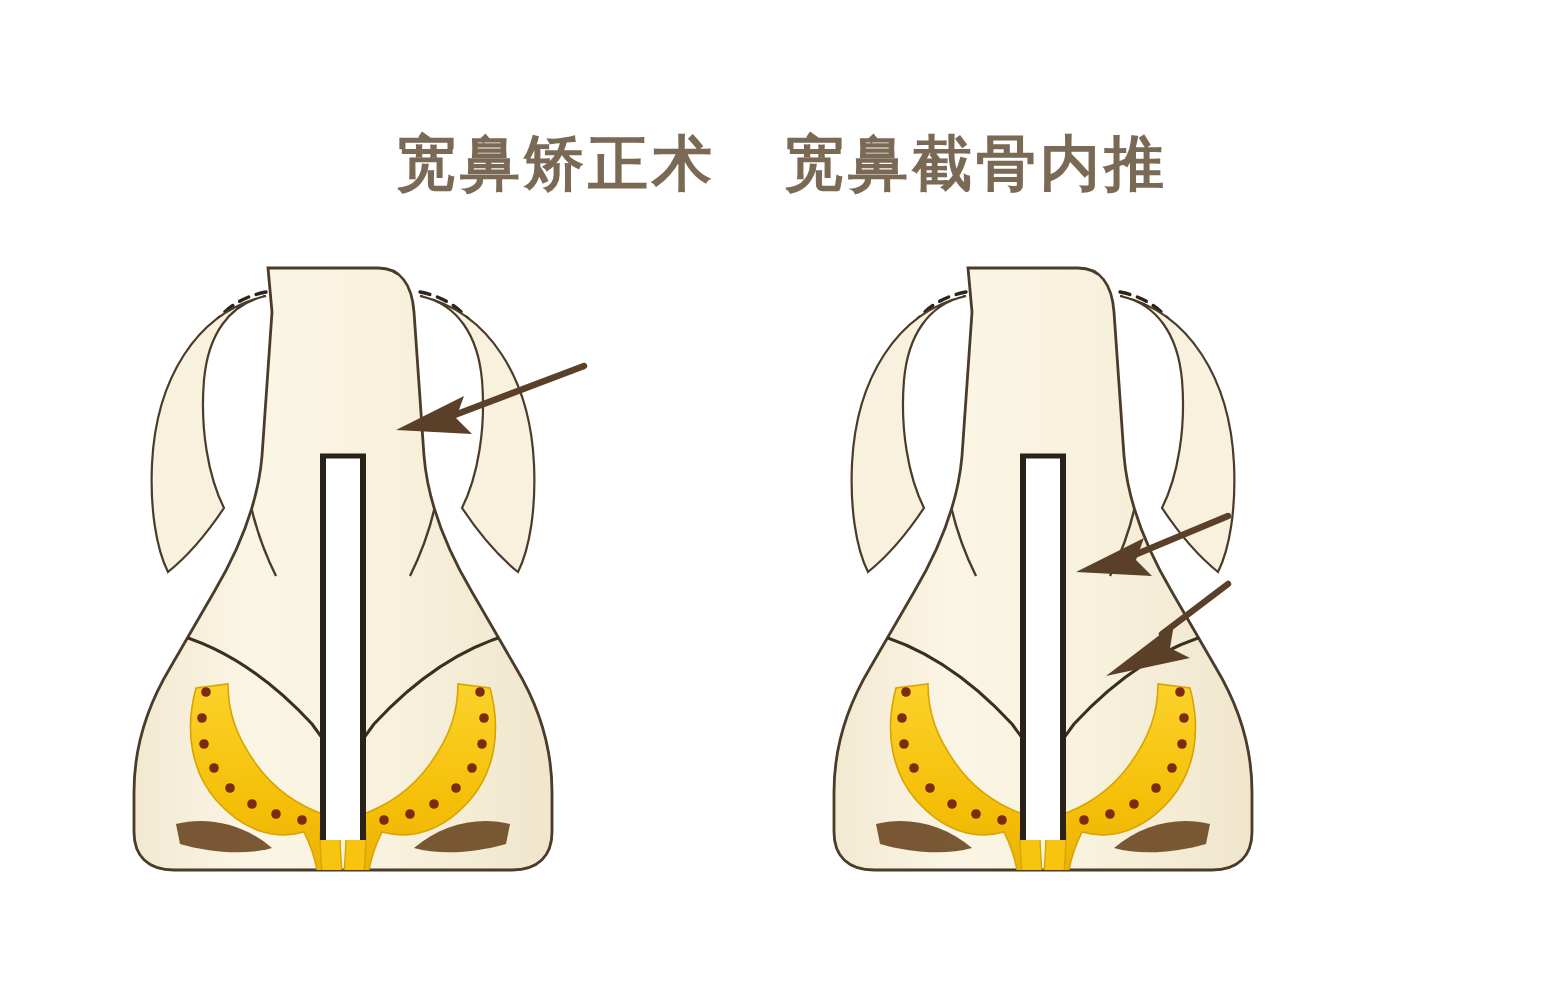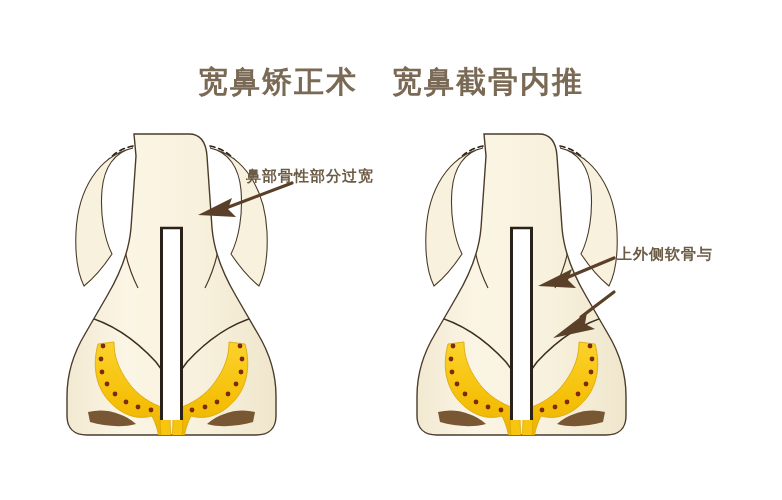--- a/index.html
+++ b/index.html
@@ -286,18 +286,16 @@
       <line x1="614" y1="258" x2="566" y2="278" stroke="#5a4028" stroke-width="3.2" stroke-linecap="round"></line>
       <path d="M538,286 L572,269 L568,280 L576,288 Z" fill="#5a4028"></path>
     </g>
 
     <g>
       <line x1="614" y1="292" x2="581" y2="317" stroke="#5a4028" stroke-width="3.2" stroke-linecap="round"></line>
       <path d="M553,338 L587,312 L585,324 L595,329 Z" fill="#5a4028"></path>
     </g>
   </svg>
 
-  <div class="anno" id="anno-left-1">鼻部骨性部分过宽</div>
-
-  <div class="anno" id="anno-right-1">上外侧软骨与</div>
+
 
 
 </div>
 
 </body></html>

